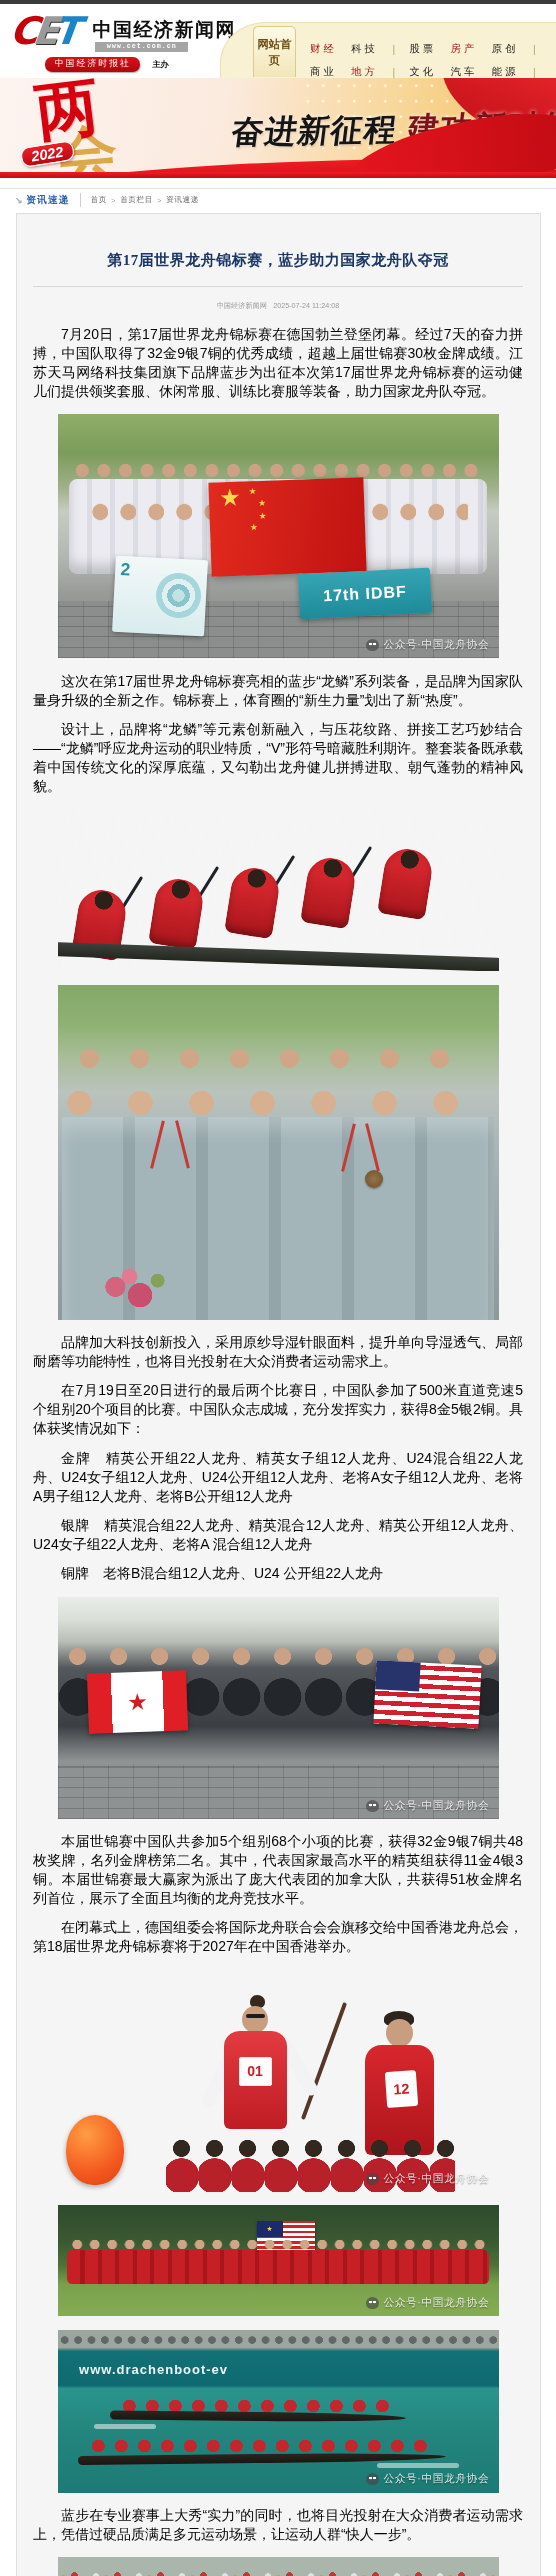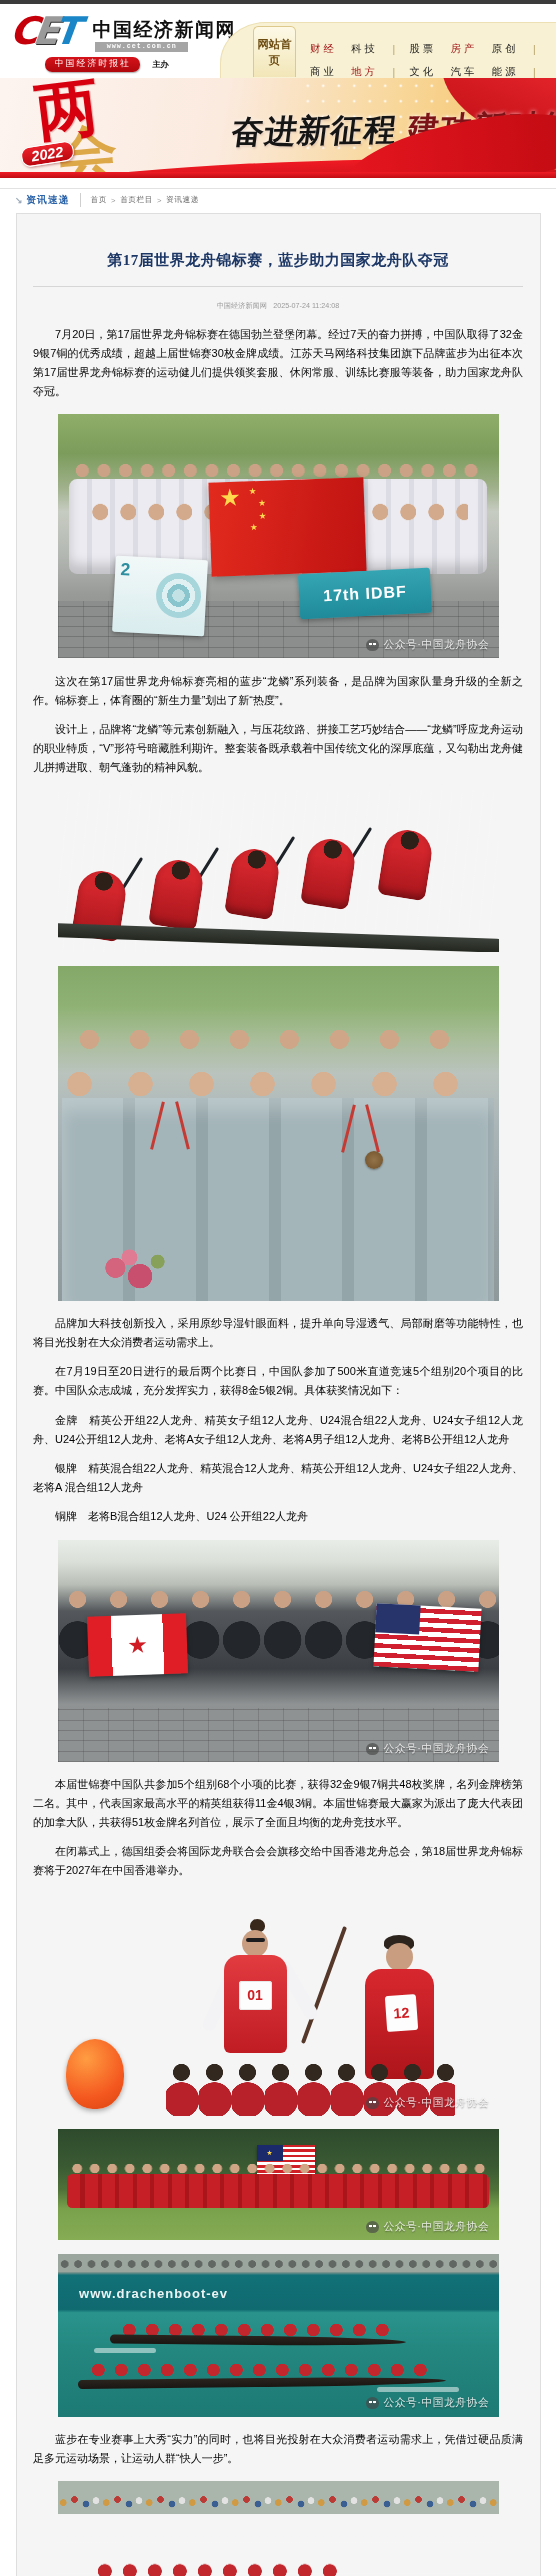--- a/index.html
+++ b/index.html
@@ -51,21 +51,21 @@
   .crumb-path{color:#6f6f6f;font-size:7.7px;letter-spacing:0.5px;display:flex;gap:4.1px;align-items:center;}
   .crumb-path .crumb-link{cursor:pointer;}
   .crumb-gt{color:#9a9a9a;}
 
   
   .article-box{margin:0 15.5px 8.2px;background:#f5f5f5;border:0.5px solid #dedede;padding:21.6px 15.5px 12.4px;}
   .article-title{text-align:center;font-family:"Liberation Serif","DejaVu Serif",serif;font-size:15px;font-weight:bold;color:#1c3765;letter-spacing:0.5px;margin:16px;}
   .title-divider{border:none;border-top:0.5px solid #d6d6d6;margin:13.4px 1px;}
   .article-meta{text-align:center;color:#9a9a9a;font-size:7.2px;margin-bottom:14.4px;}
   .article-meta .meta-src{margin-right:6.2px;}
-  .para{font-size:11px;line-height:19px;color:#040404;text-indent:2em;text-align:justify;margin:10.3px 1px;}
+  .para{font-size:14px;line-height:19px;color:#040404;text-indent:2em;text-align:justify;margin:10.3px 1px;}
 
   
   .photo{width:441px;margin:13.4px auto;position:relative;overflow:hidden;background:#ddd;}
   .wm{position:absolute;right:9.3px;bottom:6.2px;display:flex;align-items:center;gap:4.6px;color:rgba(255,255,255,.85);font-size:10.8px;letter-spacing:0.5px;text-shadow:0 0.5px 1.5px rgba(0,0,0,.45);z-index:5;}
   .wm-icon{width:13px;height:12px;border-radius:50% 50% 46% 46%;background-image:radial-gradient(circle at 34% 42%,#fff 1.2px,transparent 1.5px),radial-gradient(circle at 66% 42%,#fff 1.2px,transparent 1.5px);background-color:rgba(70,70,70,.65);}
   .bricks{position:absolute;left:0;right:0;bottom:0;background-color:#8b8e8d;background-image:repeating-linear-gradient(0deg,rgba(55,55,55,.28) 0 1px,transparent 1px 10.3px),repeating-linear-gradient(90deg,rgba(55,55,55,.22) 0 1px,transparent 1px 25px);}
 
   
   .ph1{height:244px;background:linear-gradient(180deg,#8fae69 0%,#7b9c5b 16%,#9fb08a 30%,#c7ccc2 40%,#b3b7b2 58%,#989a97 74%,#868886 100%);}
   .ph1 .bricks{height:57px;}

